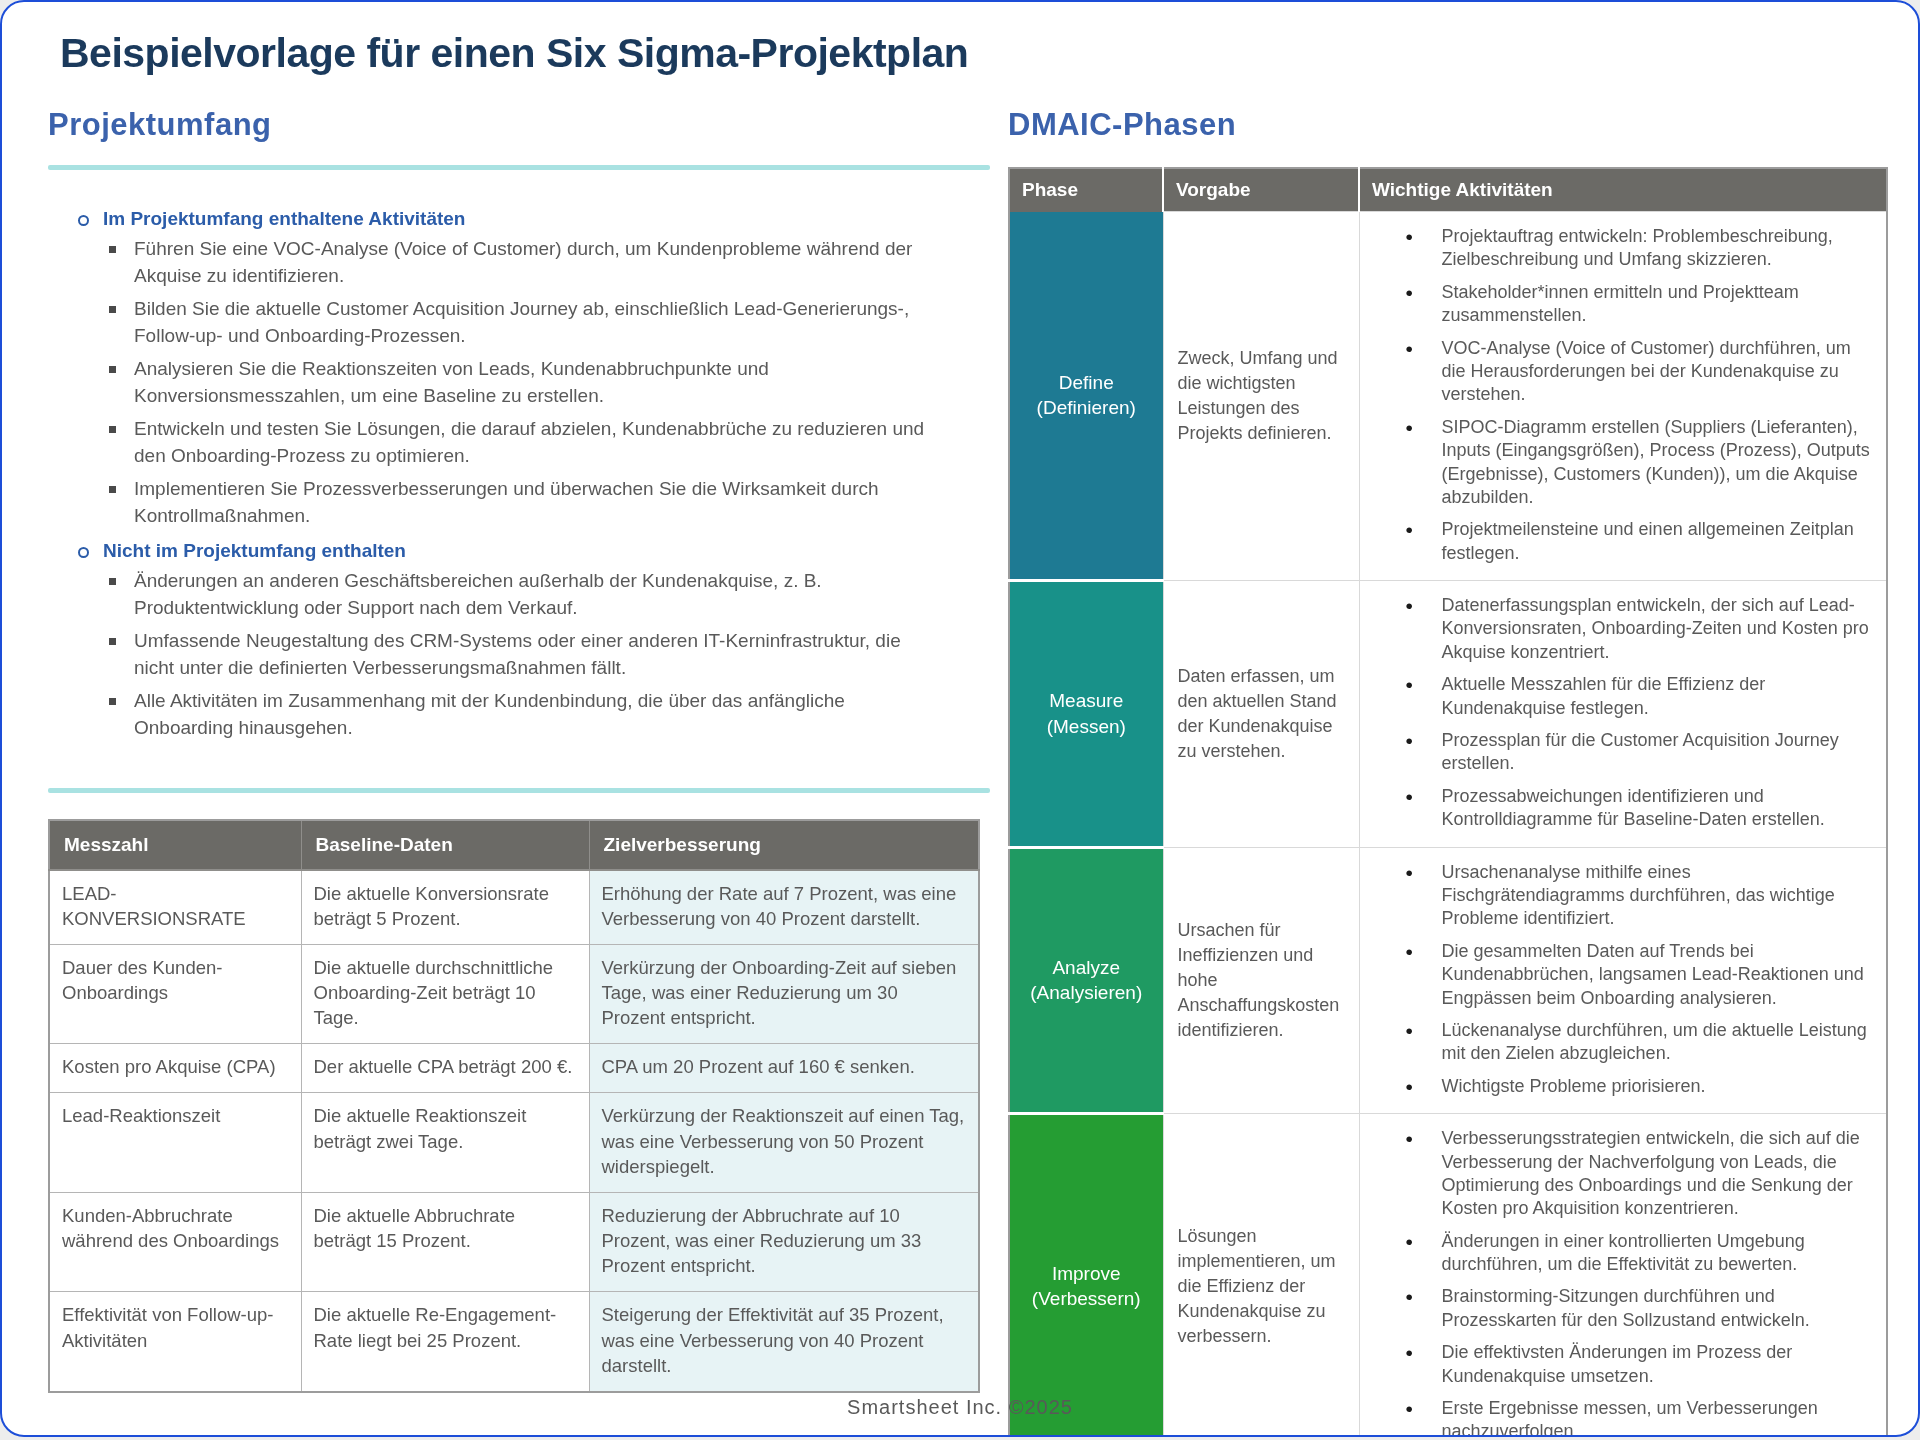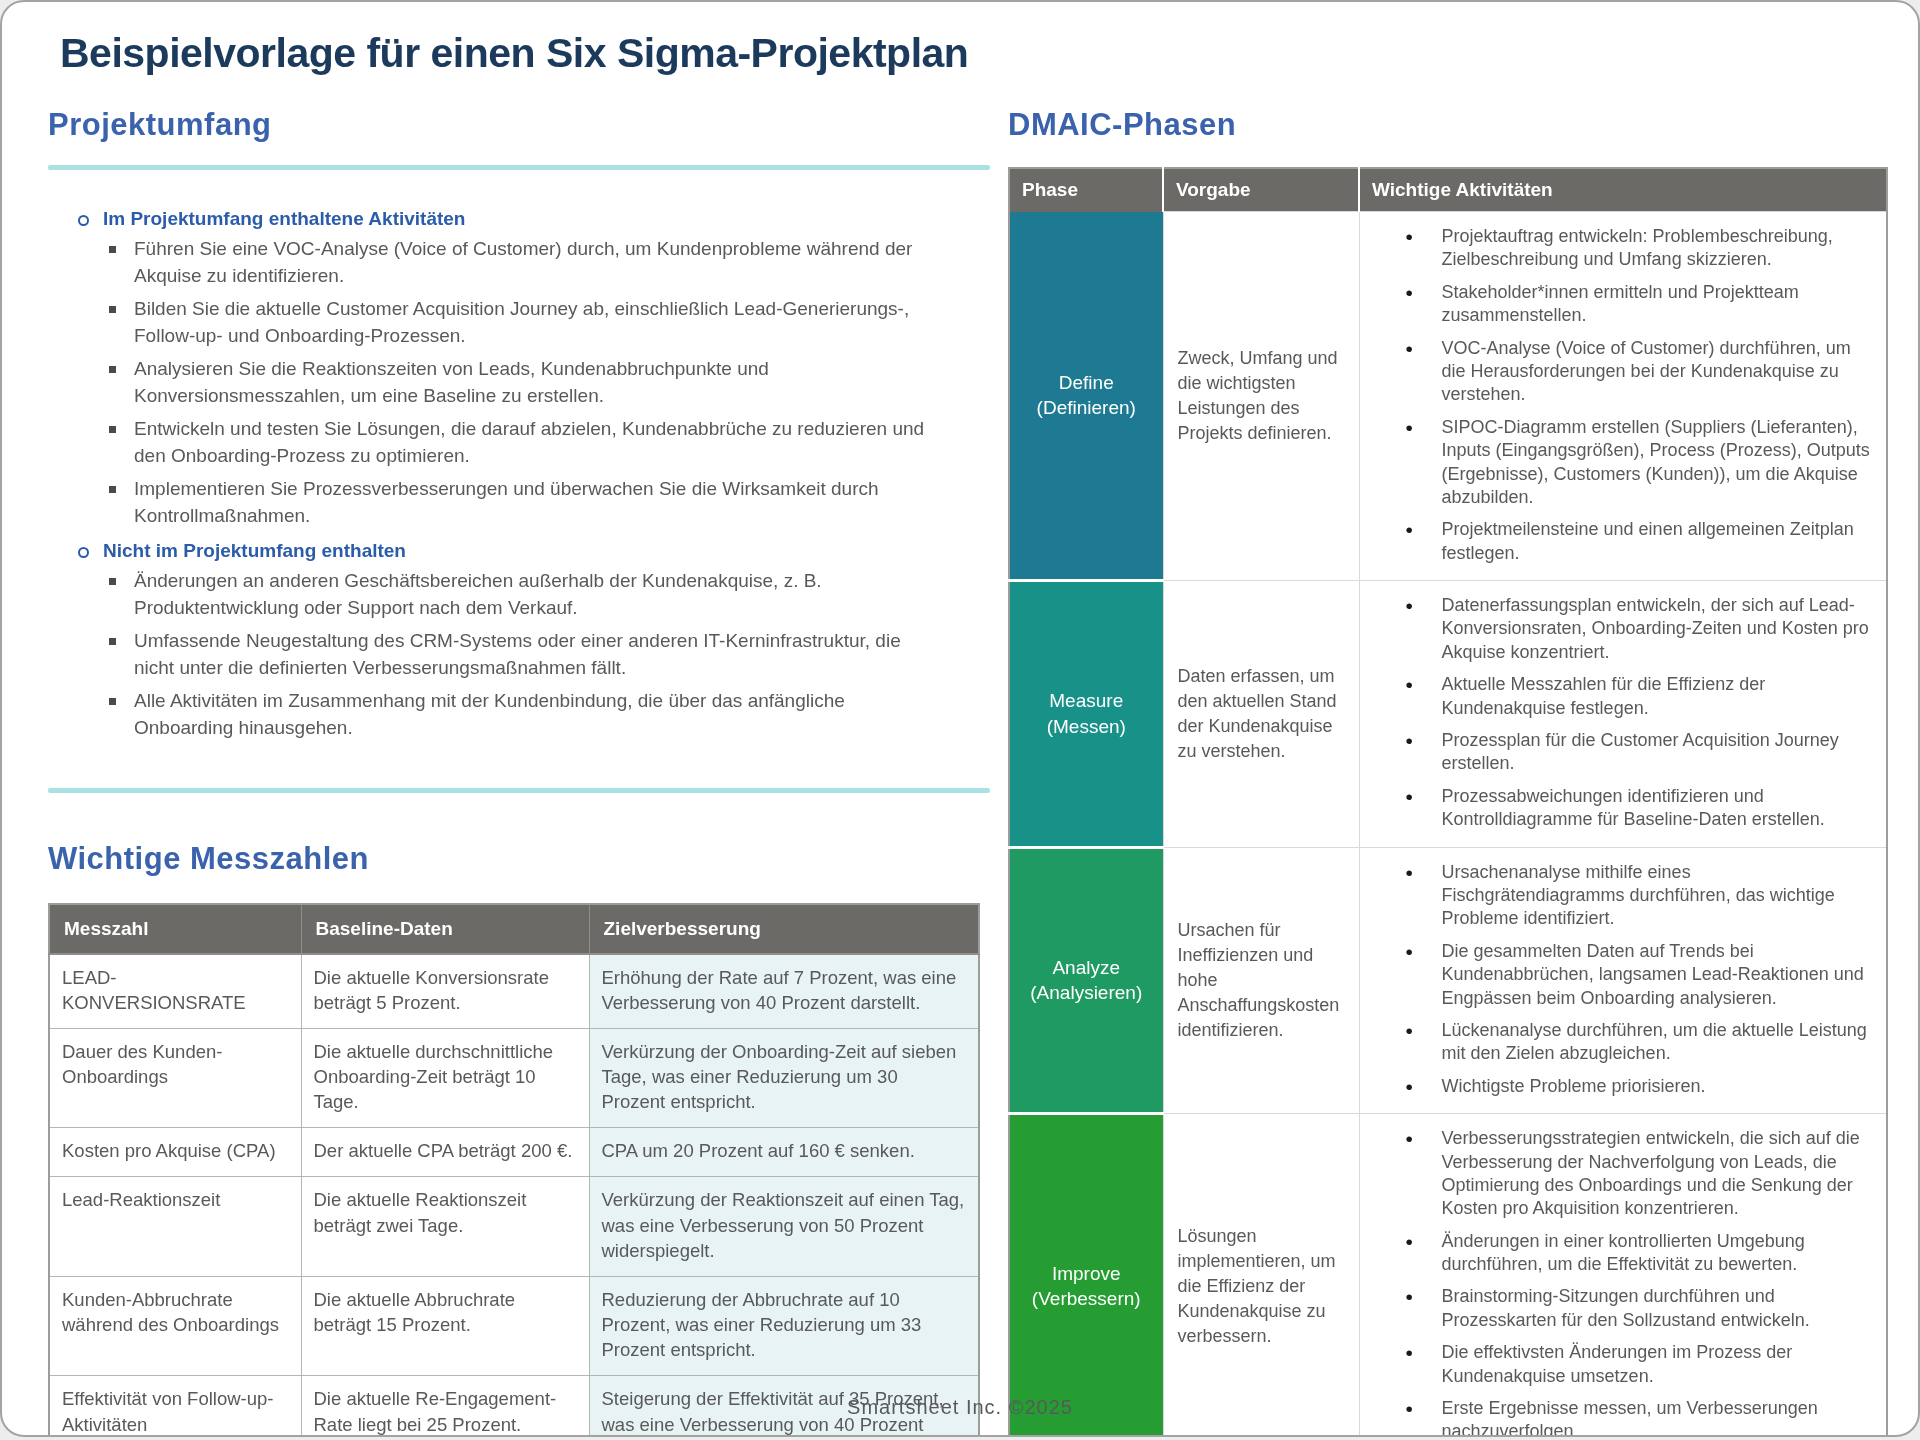--- a/index.html
+++ b/index.html
@@ -1,21 +1,21 @@
 <!DOCTYPE html>
 <html style="--title_text: #1b3a5c; --section_heading: #3b62ac; --scope_group_label: #2b5ca9; --divider: #a9e2e2; --table_header_bg: #6b6a66; --table_header_text: #ffffff; --body_text: #595959; --target_column_bg: #e7f3f5; --phase_text: #ffffff;"><head>
 <meta charset="utf-8">
 <style>
   * { margin:0; padding:0; box-sizing:border-box; }
   html, body { width:1920px; height:1440px; background:#ededed; }
   body { font-family:"Liberation Sans", sans-serif; }
 
   .page {
     position:relative; width:1920px; height:1437px; background:#fff;
-    border:2px solid #a3a3a3; border-radius:24px; overflow:hidden;
+    border:2px solid #1d4ed8; border-radius:24px; overflow:hidden;
     padding:0 30px 0 46px;
   }
 
   .title {
     margin:28px 0 0 12px;
     font-size:41px; font-weight:700; color:var(--title_text,#1b3a5c);
     letter-spacing:-0.5px;
   }
 
   .content { display:flex; align-items:flex-start; margin-top:30px; }
@@ -145,21 +145,20 @@
             <span class="sq-marker"></span>
             <span class="scope-item-text">Umfassende Neugestaltung des CRM-Systems oder einer anderen IT-Kerninfrastruktur, die nicht unter die definierten Verbesserungsmaßnahmen fällt.</span>
           </div>
           <div class="scope-item">
             <span class="sq-marker"></span>
             <span class="scope-item-text">Alle Aktivitäten im Zusammenhang mit der Kundenbindung, die über das anfängliche Onboarding hinausgehen.</span>
           </div>
         </div>
 
       <div class="divider divider2"></div>
-      <h2 class="section-heading metrics-heading">Wichtige Messzahlen</h2>
 
       <table class="metrics-table">
         <thead>
           <tr>
               <th>Messzahl</th>
               <th>Baseline-Daten</th>
               <th>Zielverbesserung</th>
             </tr>
         </thead>
         <tbody>

